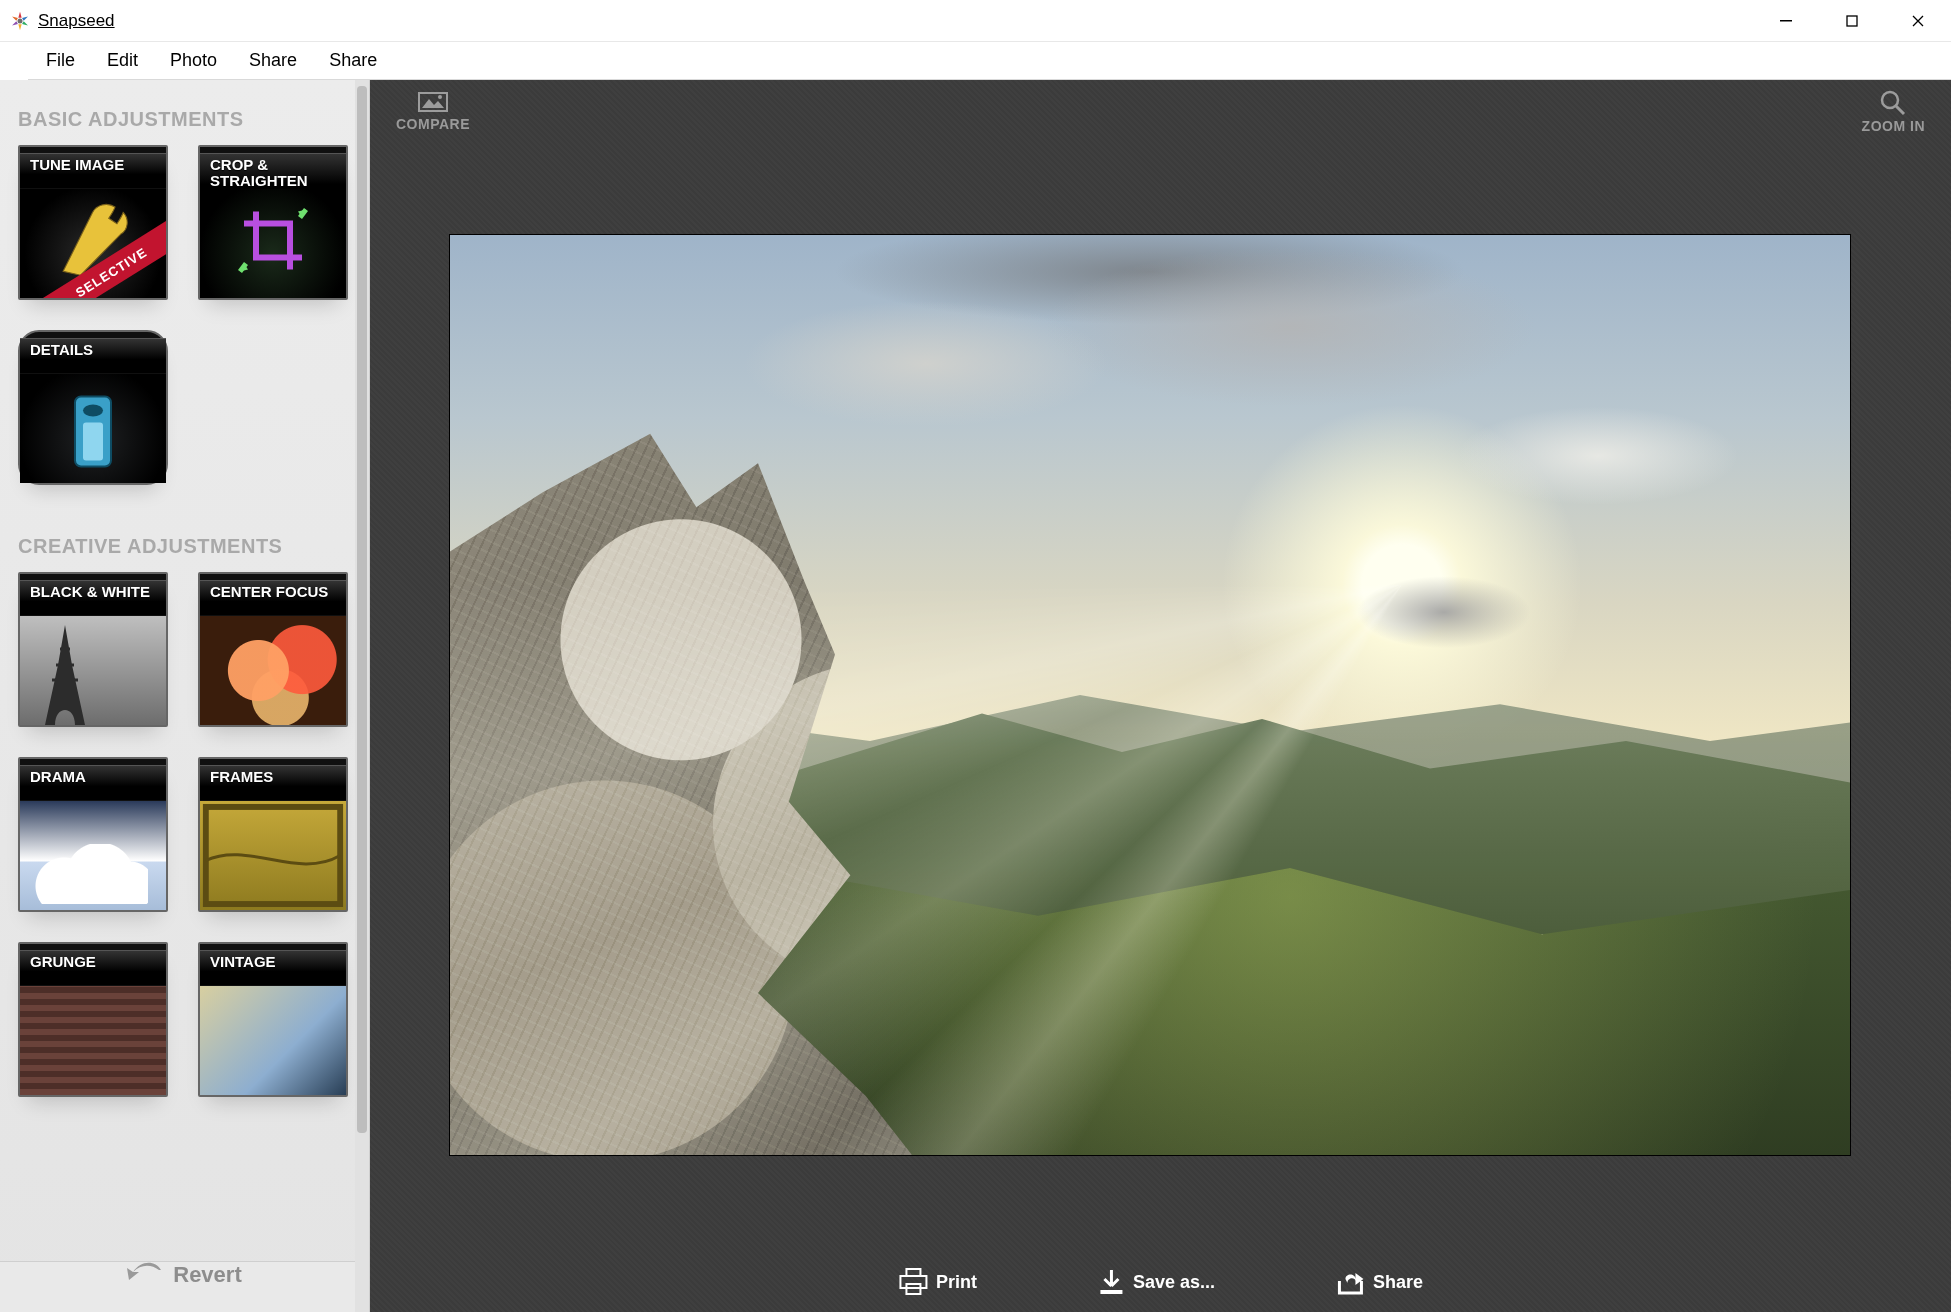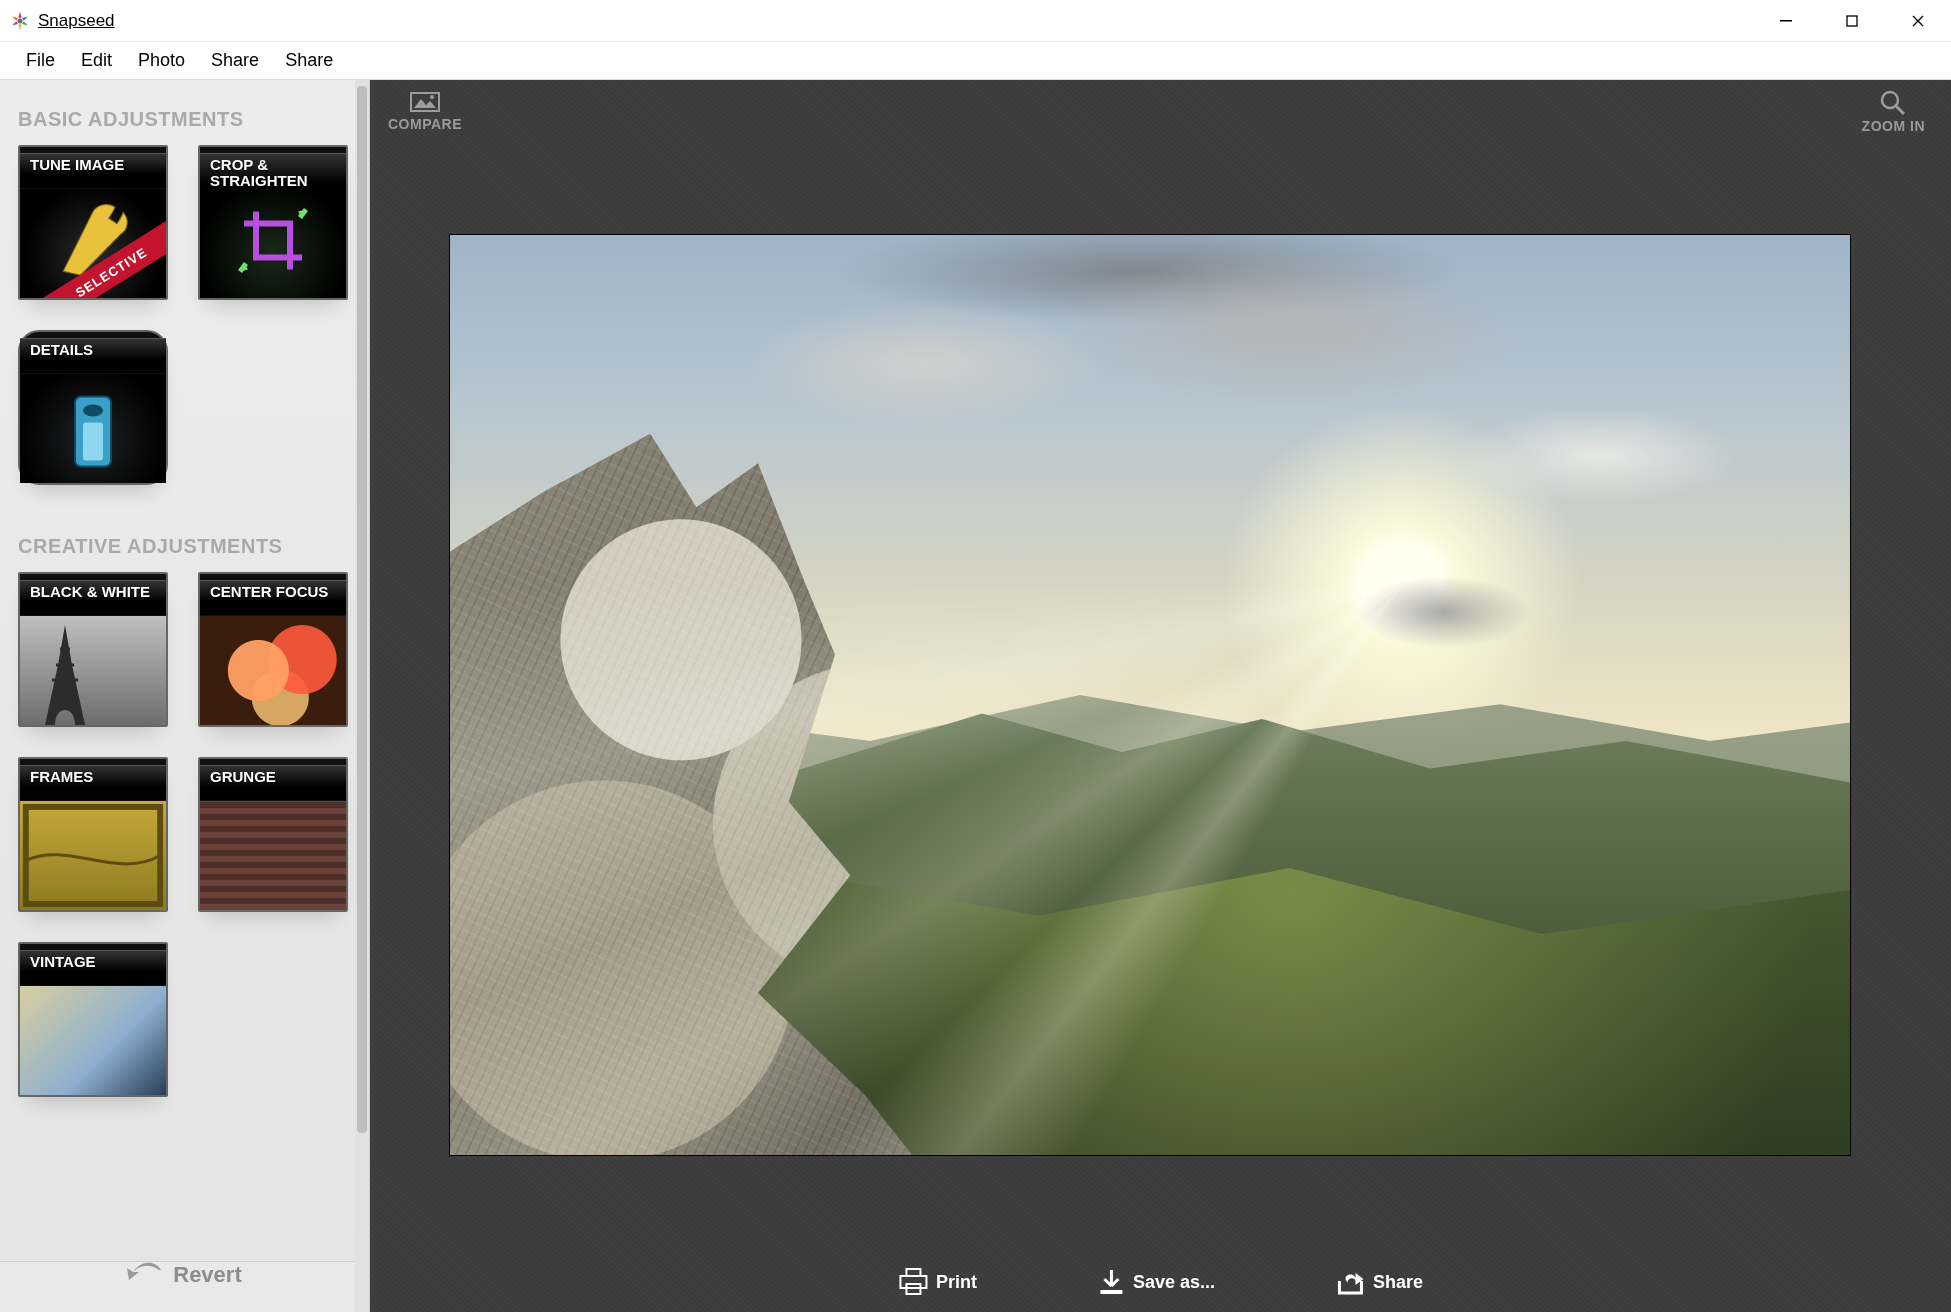--- a/index.html
+++ b/index.html
@@ -14,22 +14,22 @@
   .app-icon { width:20px; height:20px; }
   .app-title { font-size:17px; color:#000; }
   .win-controls { display:flex; height:100%; }
   .win-btn {
     width:66px; height:100%; display:flex; align-items:center; justify-content:center;
     color:#000; font-size:14px;
   }
 
   
   .menubar {
-    display:flex; align-items:center; gap:2px; height:38px; padding:0 14px;
-    background:#ffffff; border-bottom:1px solid #d9d9d9;
+    display:flex; align-items:center; gap:8px; height:38px; padding:0 6px;
+    background:#ffffff; border-bottom:1px solid #d9d9d9;margin-left:28px;
   }
   .menu-item { padding:6px 12px; font-size:18px; color:#000; }
 
   
   .main {
     display:flex; height:calc(1312px - 42px - 38px); width:100%;
   }
 
   
   .sidebar {
@@ -123,21 +123,21 @@
 
   
   .canvas-area {
     flex:1; position:relative;
     background:
       repeating-linear-gradient(45deg,#3b3b3b 0 2px,#3f3f3f 2px 4px),
       #3e3e3e;
   }
   .canvas-top {
     position:absolute; top:0; left:0; right:0; height:64px;
-    display:flex; justify-content:space-between; padding:10px 26px 0 18px;
+    display:flex; justify-content:space-between; padding:10px 26px 0 26px;
     color:#9a9a9a; font-size:14px; font-weight:700; letter-spacing:.5px;
   }
   .top-action { display:flex; flex-direction:column; align-items:center; gap:2px; cursor:pointer; }
   .top-action svg { fill:#9c9c9c; }
 
   .photo-frame {
     position:absolute; left:80px; top:155px;
     width:1400px; height:920px;
     background:#000; box-shadow:0 0 0 1px #000;
   }
@@ -322,20 +322,26 @@
               <path d="M22 55 H48 M26 40 H44 M30 24 H40" stroke="#2c2c2c" stroke-width="3"></path>
             </svg>
           </div>
         </div>
 
         <div class="tool-tile">
           <div class="title-band">CENTER FOCUS</div>
           <div class="tool-art art-focus"></div>
         </div>
 
+        <div class="tool-tile">
+          <div class="title-band">DRAMA</div>
+          <div class="tool-art art-drama">
+            <div class="cloud"></div>
+          </div>
+        </div>
 
         <div class="tool-tile">
           <div class="title-band">FRAMES</div>
           <div class="tool-art art-frames">
             <svg width="100%" height="100%" viewBox="0 0 150 110" preserveAspectRatio="none">
               <rect x="6" y="6" width="138" height="98" fill="none" stroke="#5c4c12" stroke-width="6"></rect>
               <path d="M6 60 C 50 40, 100 80, 144 55" stroke="#5c4c12" stroke-width="3" fill="none"></path>
             </svg>
           </div>
         </div>

